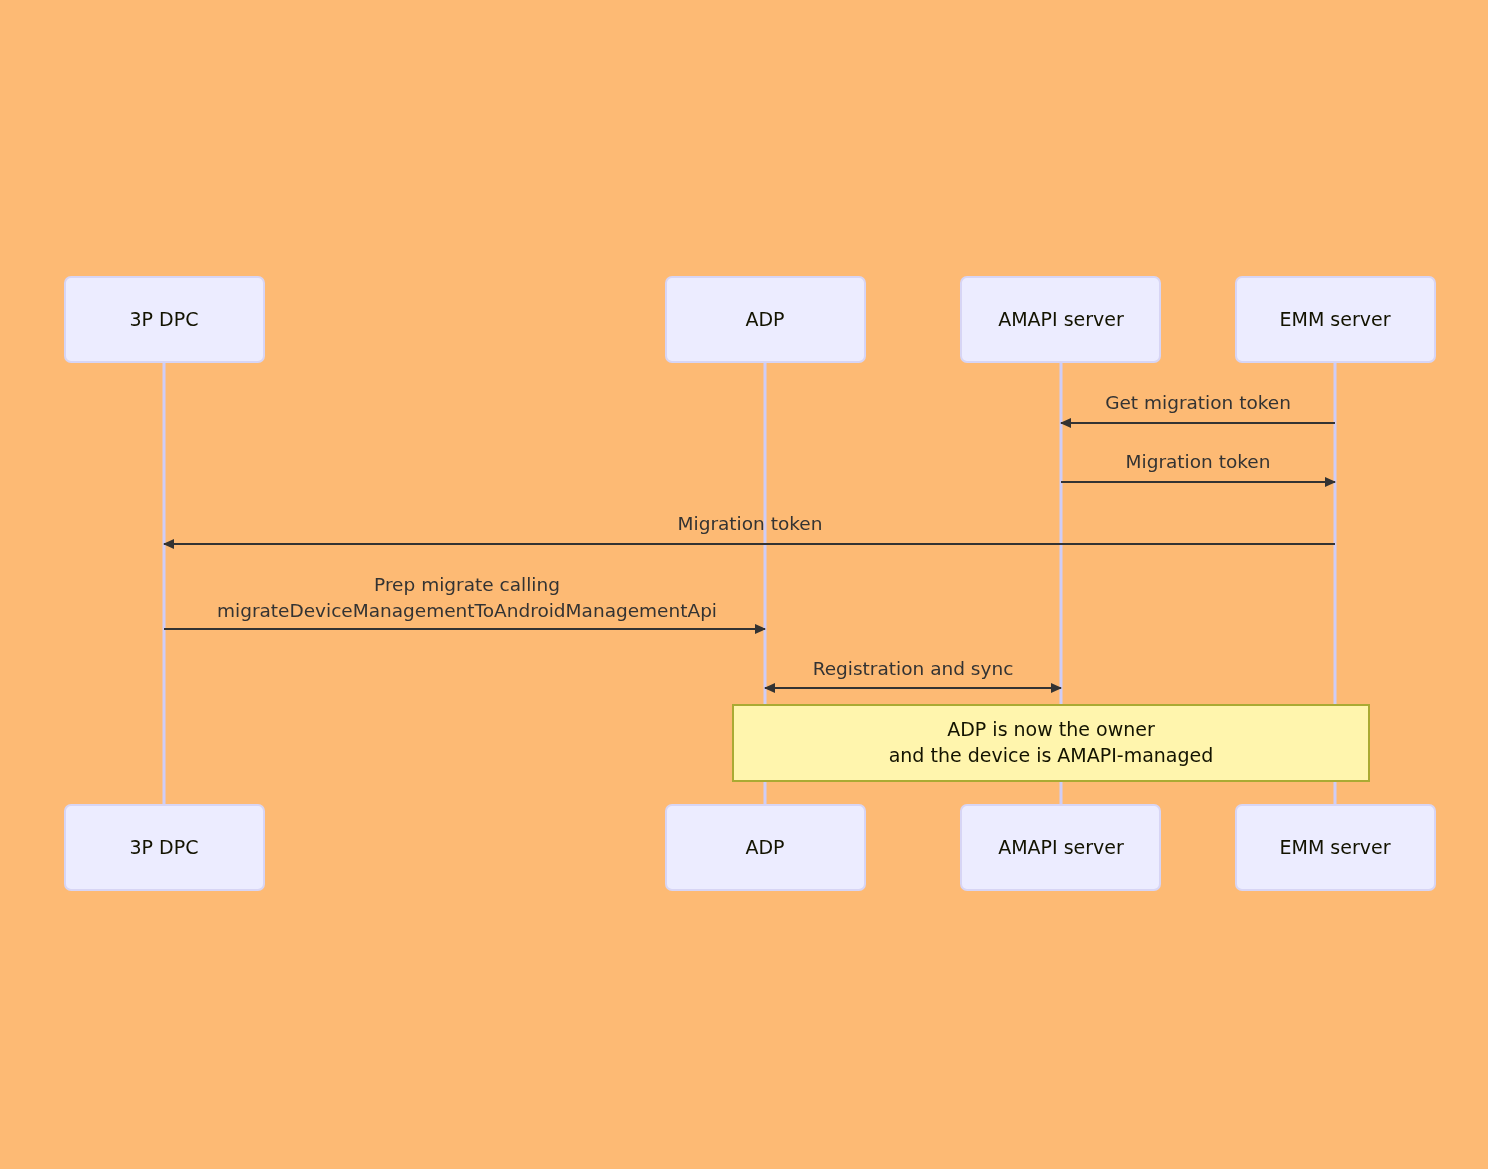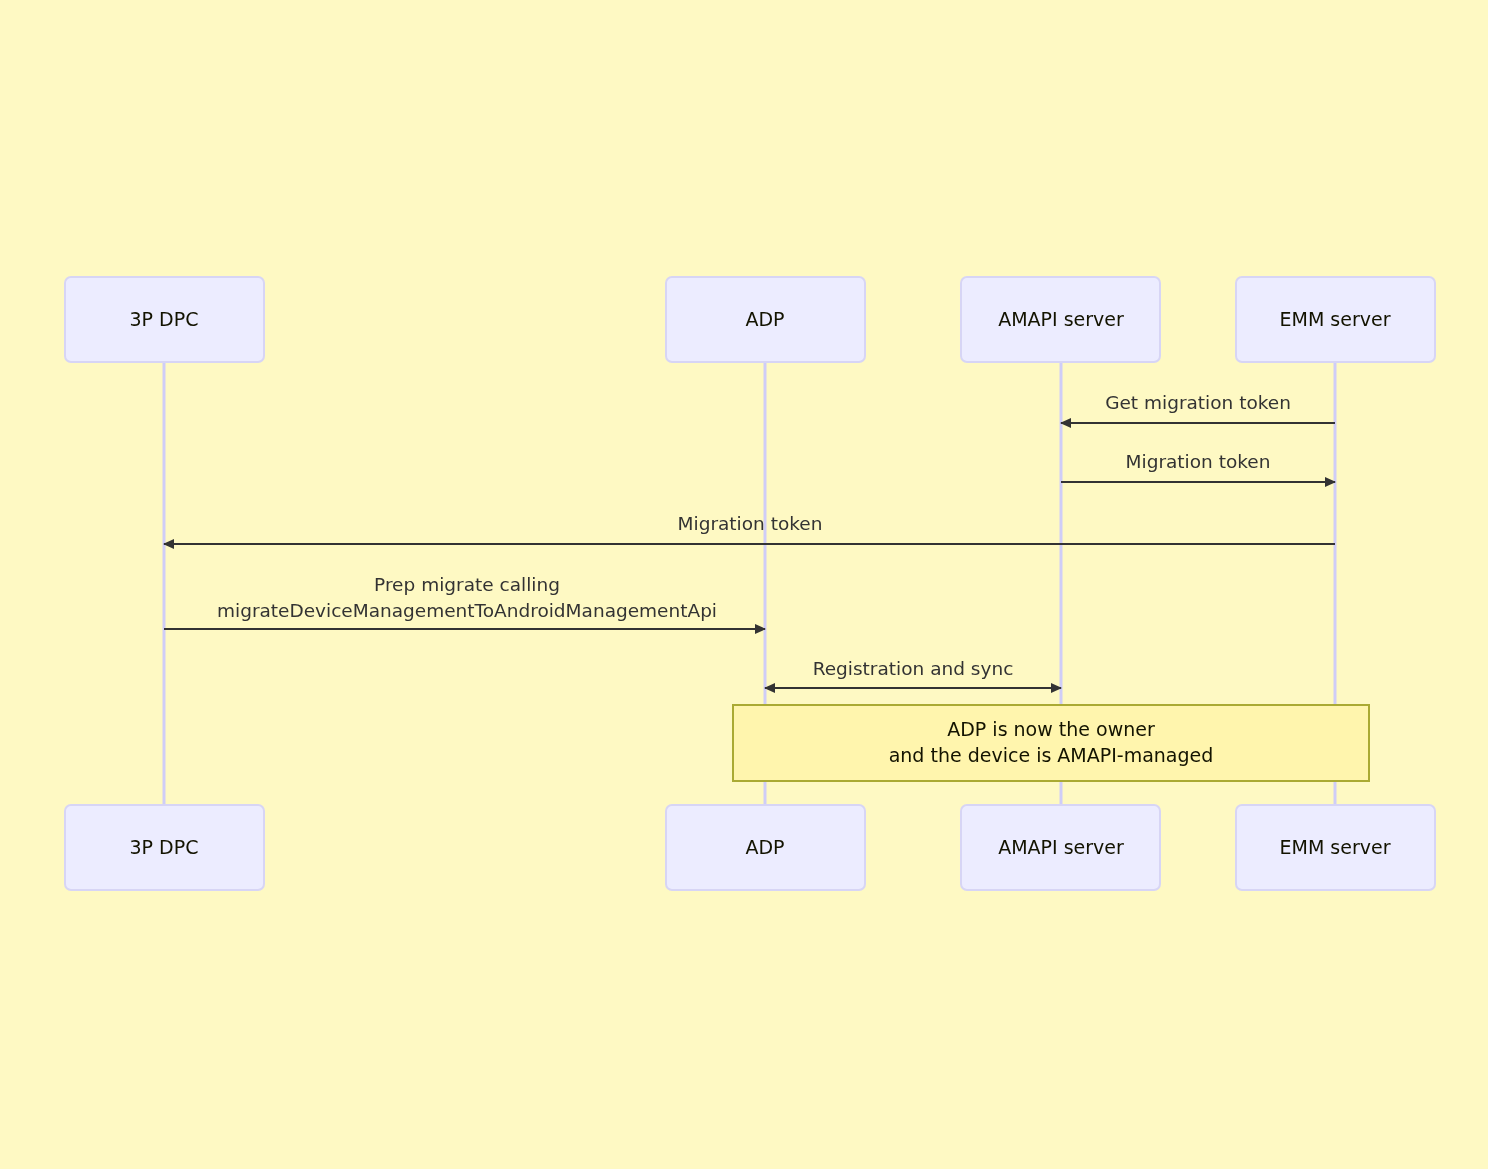--- a/index.html
+++ b/index.html
@@ -11,21 +11,21 @@
   body {
     width: 1500px;
     height: 1169px;
     font-family: "DejaVu Sans", sans-serif;
     overflow: hidden;
   }
   #diagram-root {
     position: relative;
     width: 1488px;
     height: 1169px;
-    background: #fef9c3;
+    background: #fdba74;
   }
   svg#seq-svg {
     position: absolute;
     left: 0;
     top: 0;
     width: 1500px;
     height: 1169px;
     display: block;
   }
   .lifeline {

